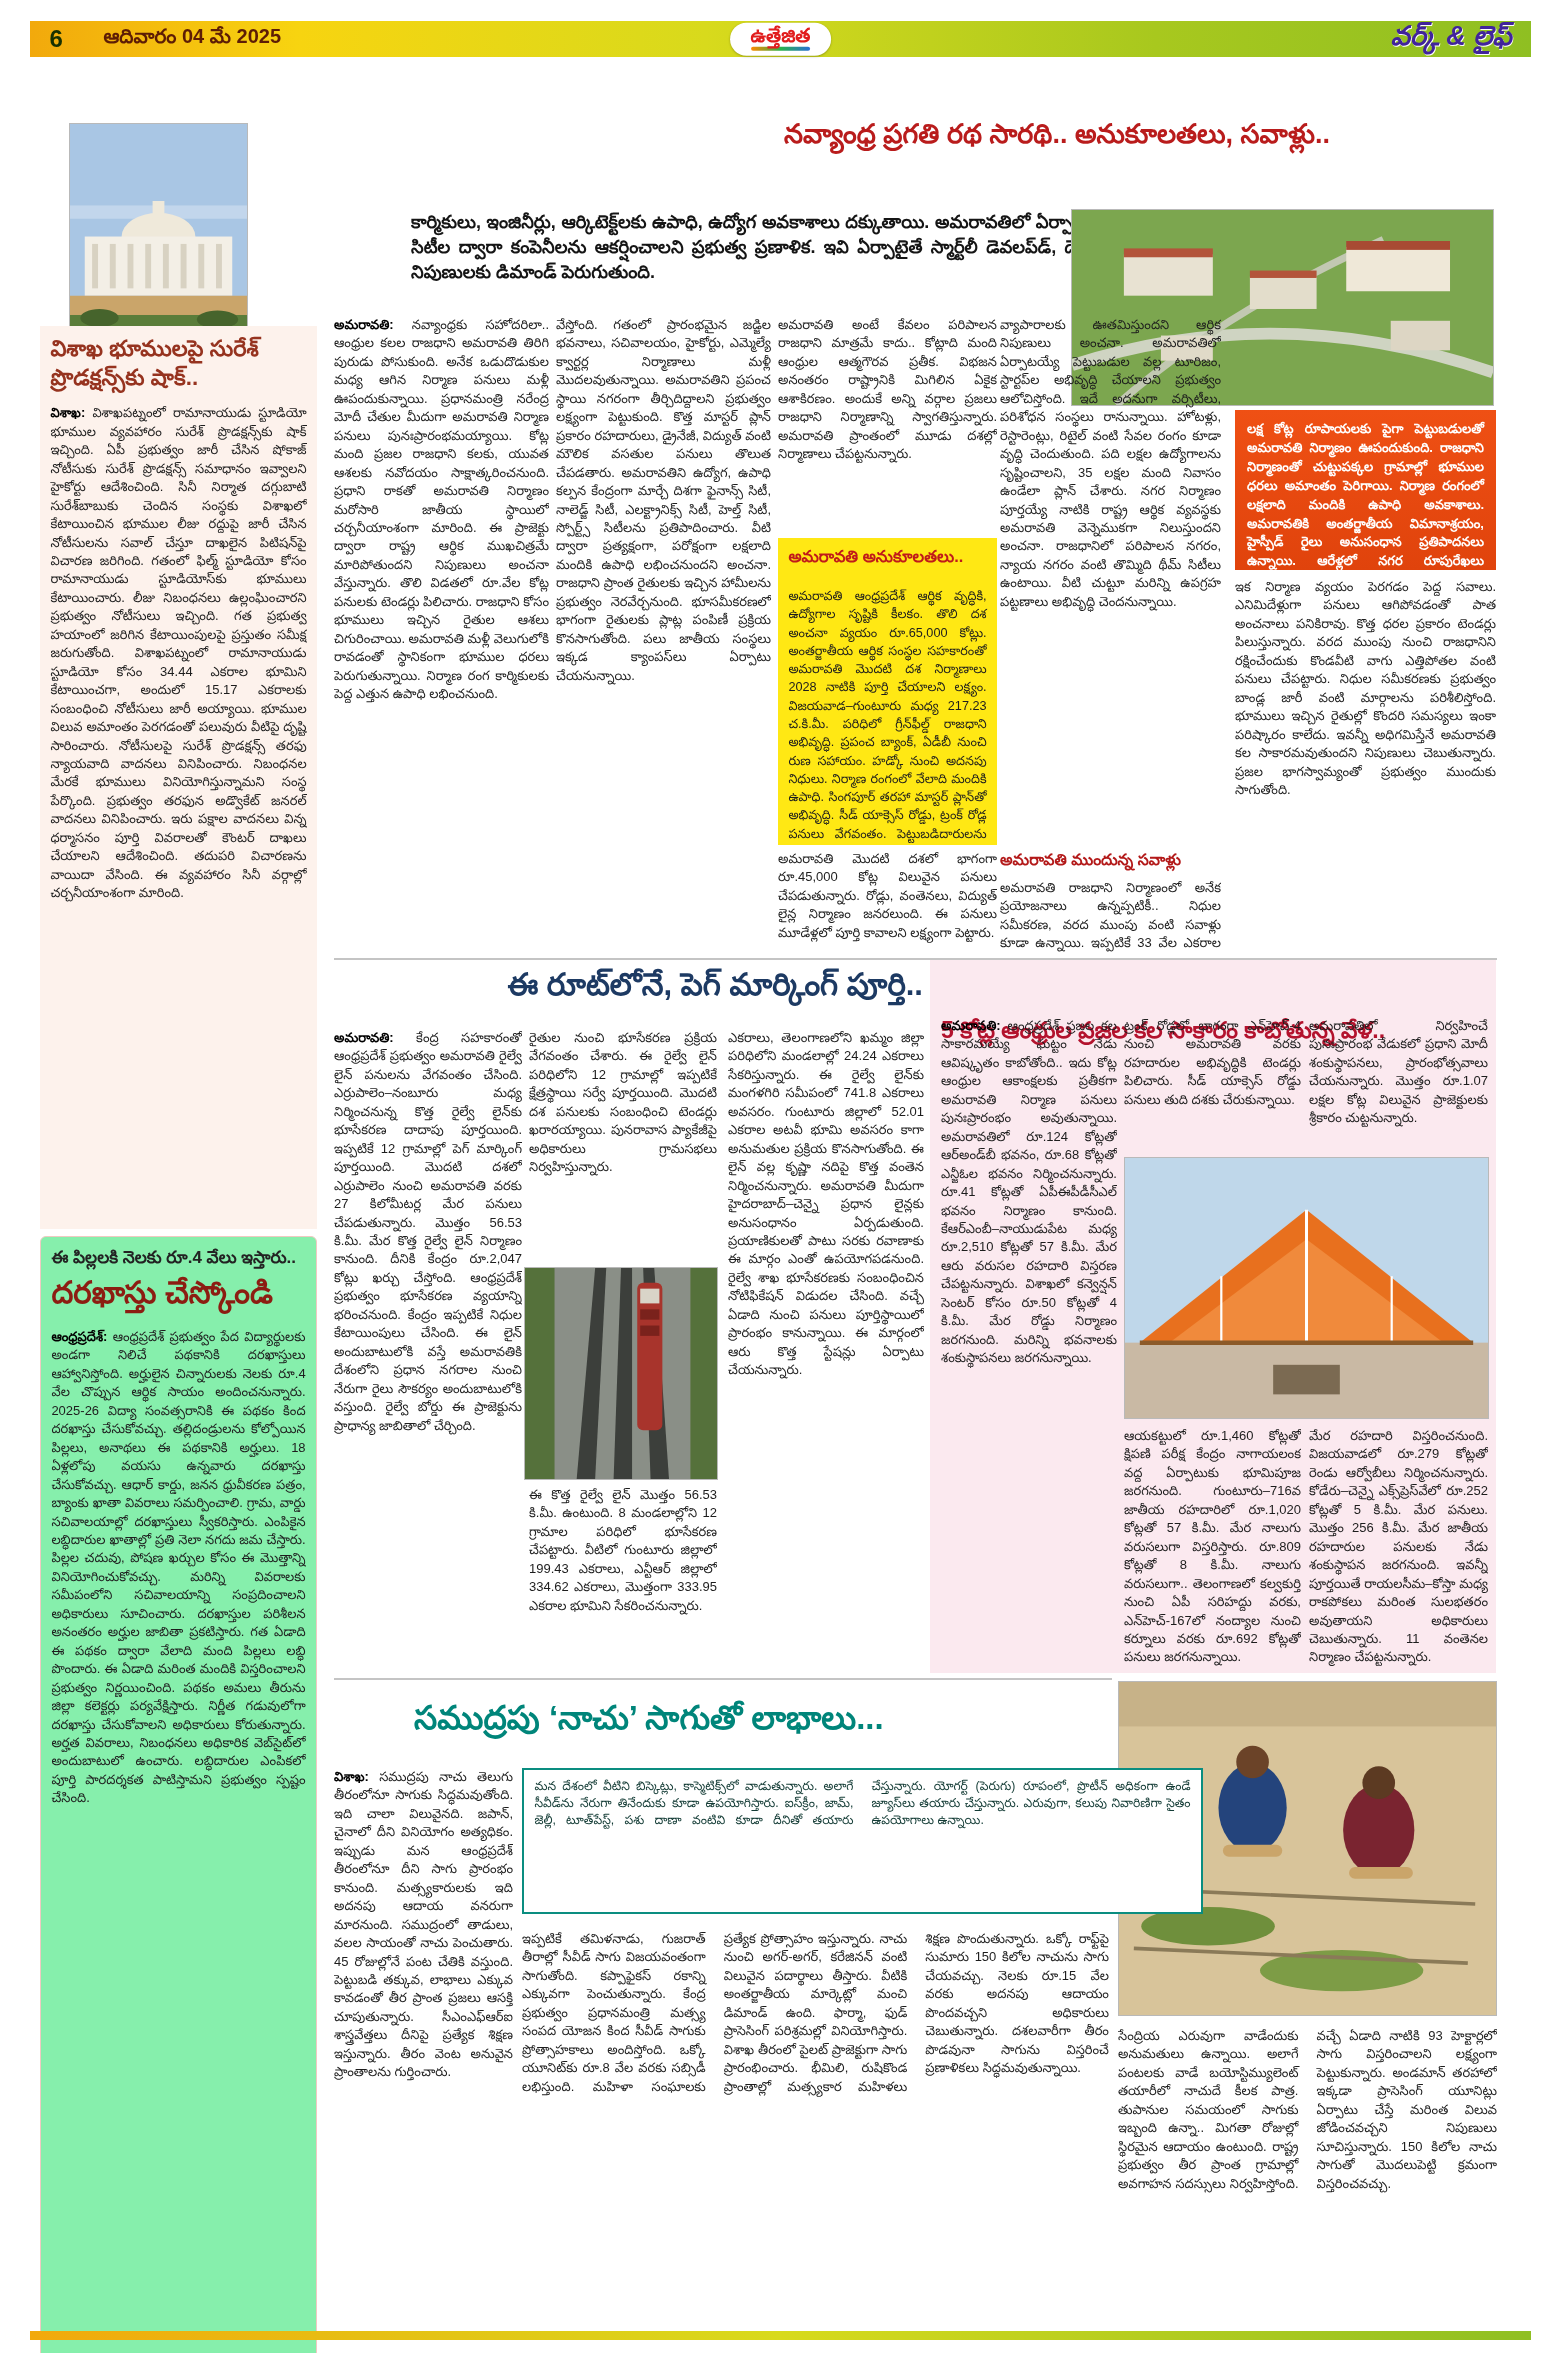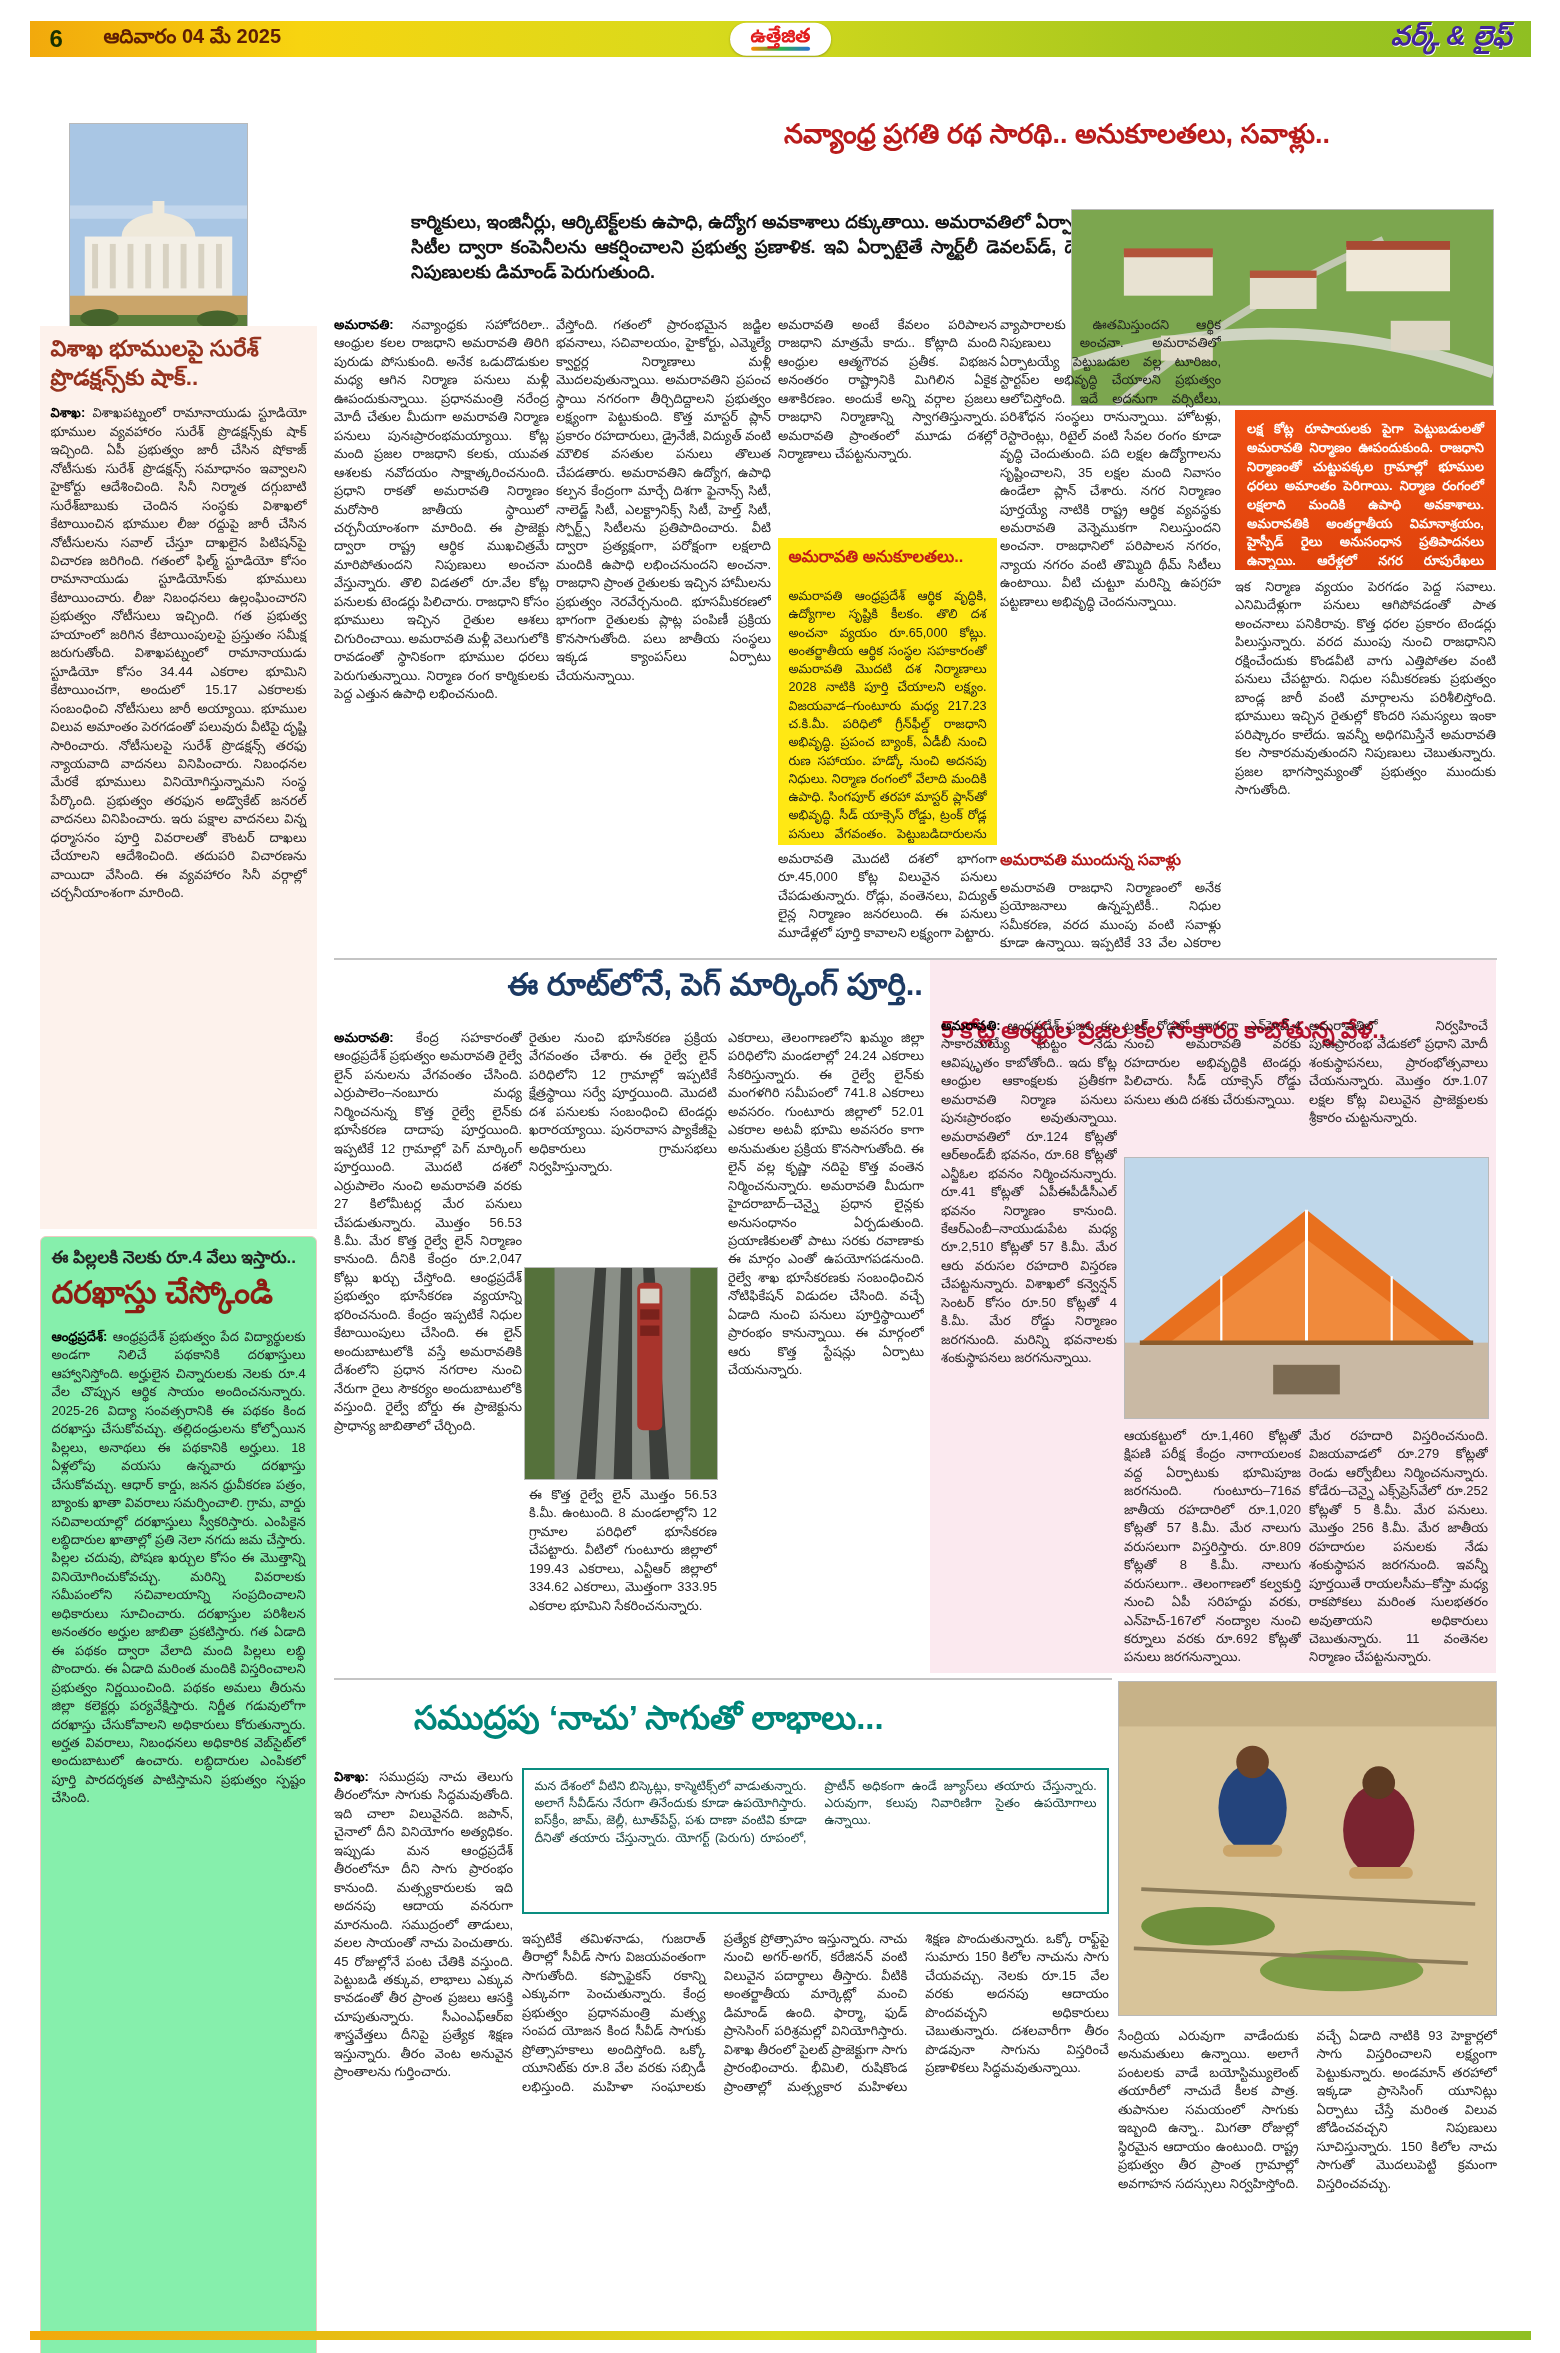--- a/index.html
+++ b/index.html
@@ -78,21 +78,21 @@
   .fc-head{left:941px;top:1017px;width:546px;height:40px;font-size:23px;font-weight:700;color:#b3122d}
   .fc-col1{left:941px;top:1017px;width:176px;height:650px}
   .fc-col2t{left:1124px;top:1017px;width:177px;height:134px}
   .fc-col2b{left:1124px;top:1427px;width:177px;height:240px}
   .fc-col3t{left:1309px;top:1017px;width:179px;height:134px}
   .fc-col3b{left:1309px;top:1427px;width:179px;height:240px}
 
   
   .sw-head{left:414px;top:1699px;width:514px;height:46px;font-size:33px;font-weight:700;color:#00857a}
   .sw-col1{left:334px;top:1768px;width:179px;height:546px}
-  .sw-box{left:522px;top:1768px;width:587px;height:146px;border:2.2px solid #0a8d80;background:#ffffff;
+  .sw-box{left:522px;top:1768px;width:681px;height:146px;border:2.2px solid #0a8d80;background:#ffffff;
     padding:7.5px 10.4px;column-count:2;column-gap:18px;font-size:12.3px;line-height:1.42;color:#143c36;
     text-align:justify;overflow:hidden}
   .sw-cols{left:522px;top:1930px;width:587px;height:384px;column-count:3;column-gap:18px}
   .sw-right{left:1118px;top:2027px;width:379px;height:288px;column-count:2;column-gap:18px}
 
   .bottom-strip{left:30px;top:2331px;width:1501px;height:9px;
     background:linear-gradient(90deg,#f2a90c,#d8da1c,#8fbf22)}
 </style>
 </head>
 <body>

